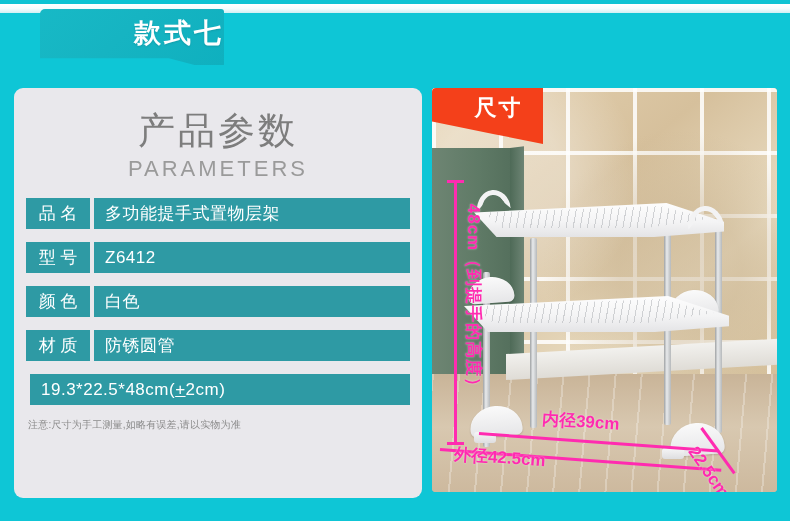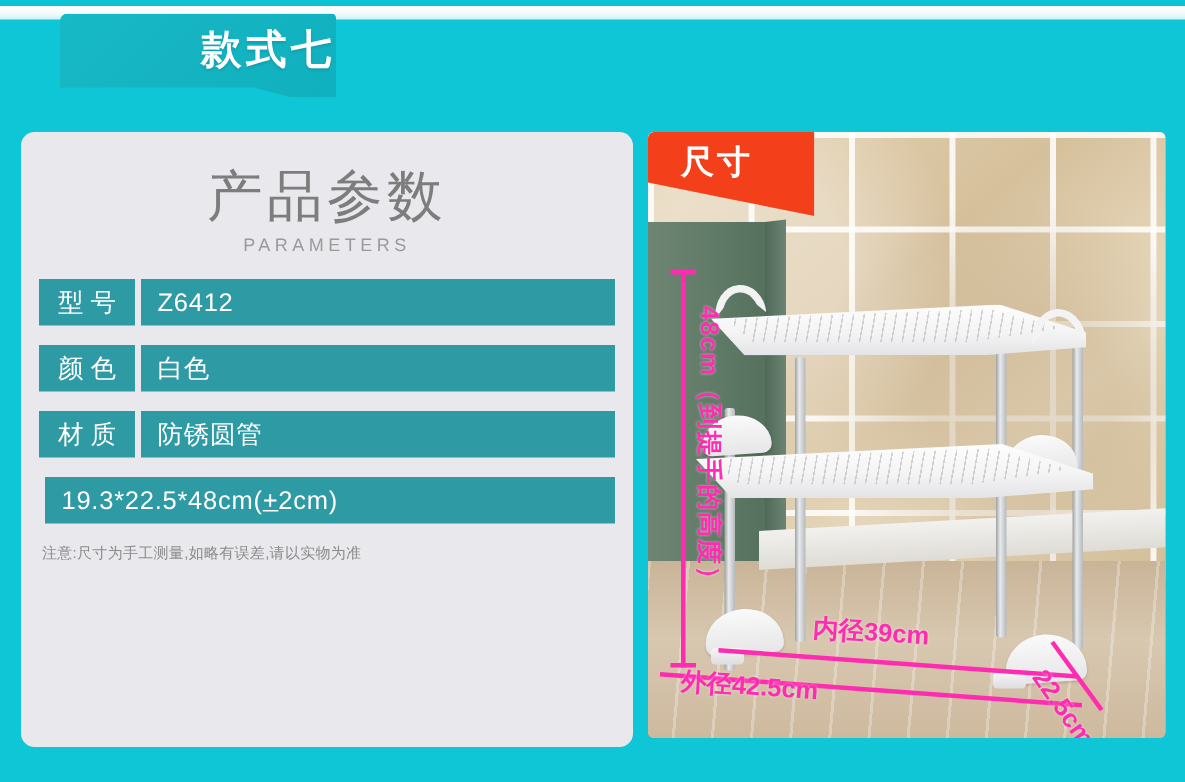--- a/index.html
+++ b/index.html
@@ -55,21 +55,21 @@
     color: #7d7d7d;
     font-size: 37px;
     letter-spacing: 3px;
     margin-top: 20px;
     line-height: 46px;
     font-weight: normal;
   }
   .param-sub {
     text-align: center;
     color: #9a9a9a;
-    font-size: 12px;
+    font-size: 22px;
     letter-spacing: 3px;
     margin-top: 2px;
   }
 
   .spec-list { margin-top: 16px; padding: 0 12px; }
 
   .spec-row {
     display: flex;
     align-items: stretch;
     height: 31px;
@@ -233,21 +233,21 @@
   .foot.f1 { left: 42px;  top: 344px; }
   .foot.f2 { left: 230px; top: 360px; }
 
   
   .size-tab {
     position: absolute; left: 0; top: 0;
     width: 111px; height: 56px;
     background: #f4401a;
     -webkit-clip-path: polygon(0 0, 100% 0, 100% 100%, 55% 82%, 0 60%);
     clip-path: polygon(0 0, 100% 0, 100% 100%, 55% 82%, 0 60%);
-    display: flex; align-items: flex-start; 
+    display: flex; align-items: flex-start; justify-content: center;
   }
   .size-tab-text {
     color: #ffffff; font-size: 22px; font-weight: bold;
     letter-spacing: 2px; line-height: 40px; padding-left: 22px;
   }
 
   
   .dim { position: absolute; color: #ff2bb0; font-weight: bold; }
   .dim-line { position: absolute; background: #ff2bb0; }
 
@@ -305,20 +305,25 @@
 </div>
 
 <div class="param-card">
 
   <div class="param-title">产品参数</div>
 
   <div class="param-sub">PARAMETERS</div>
 
   <div class="spec-list">
 
+    <div class="spec-row">
+      <div class="spec-label">品 名</div>
+      <div class="spec-gap"></div>
+      <div class="spec-value">多功能提手式置物层架</div>
+    </div>
 
     <div class="spec-row">
       <div class="spec-label">型 号</div>
       <div class="spec-gap"></div>
       <div class="spec-value">Z6412</div>
     </div>
 
     <div class="spec-row">
       <div class="spec-label">颜 色</div>
       <div class="spec-gap"></div>

